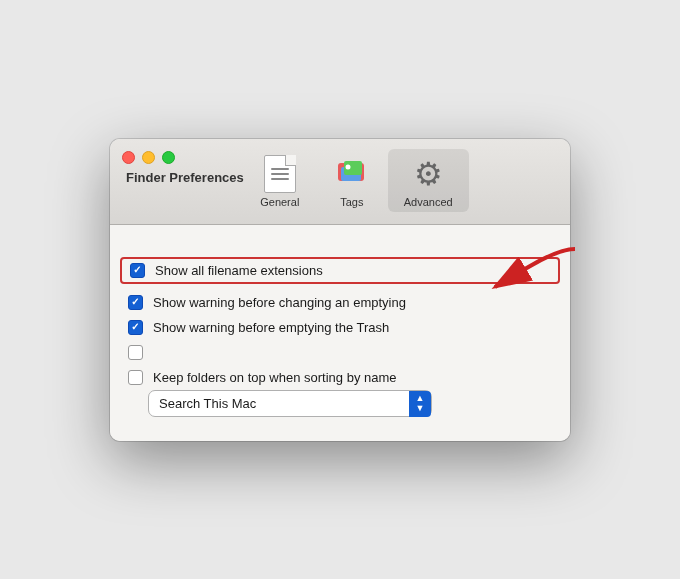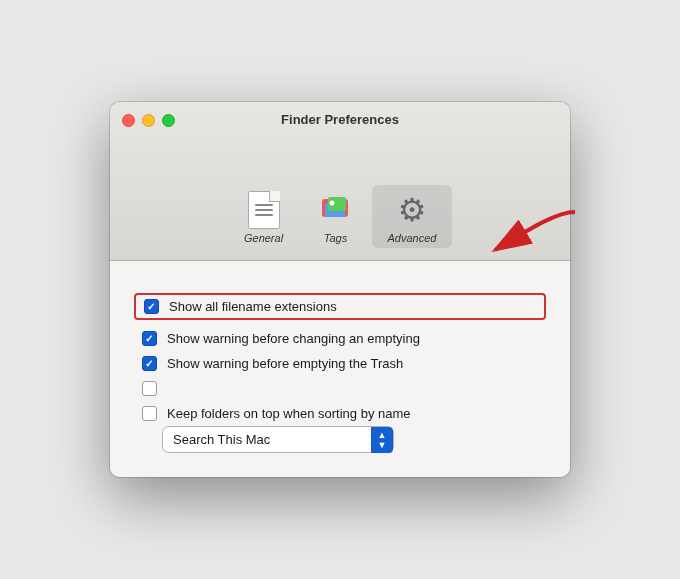--- a/index.html
+++ b/index.html
@@ -23,24 +23,22 @@
       overflow: hidden;
       position: relative;
     }
 
     
     .title-bar {
       background: linear-gradient(to bottom, #e8e6e3, #d8d6d3);
       border-bottom: 1px solid #b0aeab;
       padding: 10px 16px 8px;
       display: flex;
-      flex-direction: column;
-      align-items: center;
-      position: relative;
-      gap: 48px;
+      align-items: center;
+      position: relative;
     }
 
     .traffic-lights {
       position: absolute;
       left: 12px;
       top: 12px;
       display: flex;
       gap: 7px;
     }
 
@@ -88,21 +86,20 @@
       height: 38px;
       display: flex;
       align-items: center;
       justify-content: center;
       margin-bottom: 3px;
     }
 
     .tab-label {
       font-size: 11px;
       color: #333;
-      font-style: italic;
     }
 
     
     .icon-general {
       width: 32px;
       height: 38px;
       background: #fff;
       border: 1.5px solid #aaa;
       border-radius: 2px;
       position: relative;
@@ -162,21 +159,21 @@
 
     
     .icon-gear {
       font-size: 32px;
       color: #666;
       line-height: 1;
     }
 
     
     .content {
-      padding: 20px 32px 24px;
+      padding: 20px 18px 24px;
       background: #f5f4f2;
       margin-top: 10px;
     }
 
     .checkbox-row {
       display: flex;
       align-items: center;
       gap: 10px;
       padding: 5px 0;
       font-size: 13px;
@@ -228,21 +225,21 @@
       margin: 14px 0 8px;
     }
 
     .select-wrapper {
       display: flex;
       align-items: center;
       background: #fff;
       border: 1px solid #b0b0b0;
       border-radius: 7px;
       padding: 5px 10px;
-      width: 232px;
+      width: 284px;
       cursor: pointer;
       position: relative;
     }
 
     .select-label {
       flex: 1;
       font-size: 13px;
       color: #1a1a1a;
     }
 

